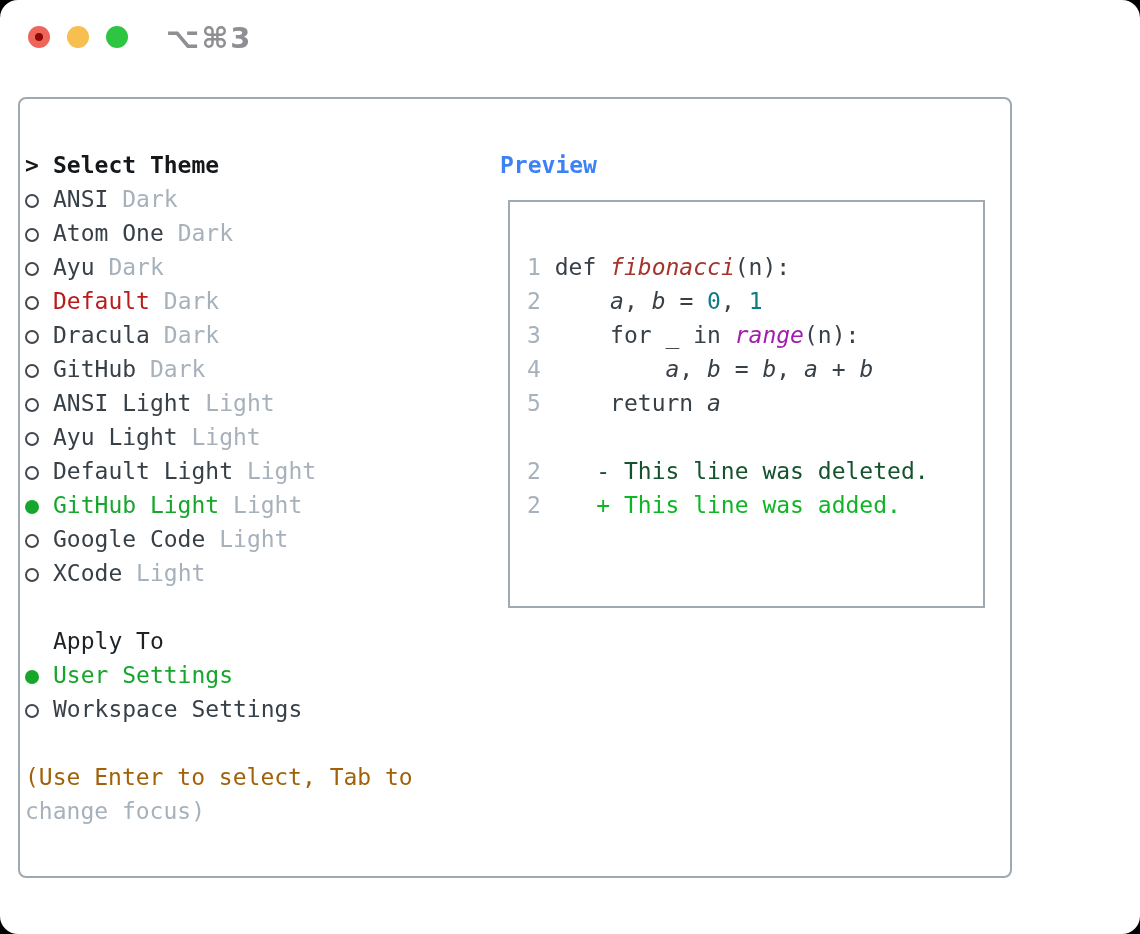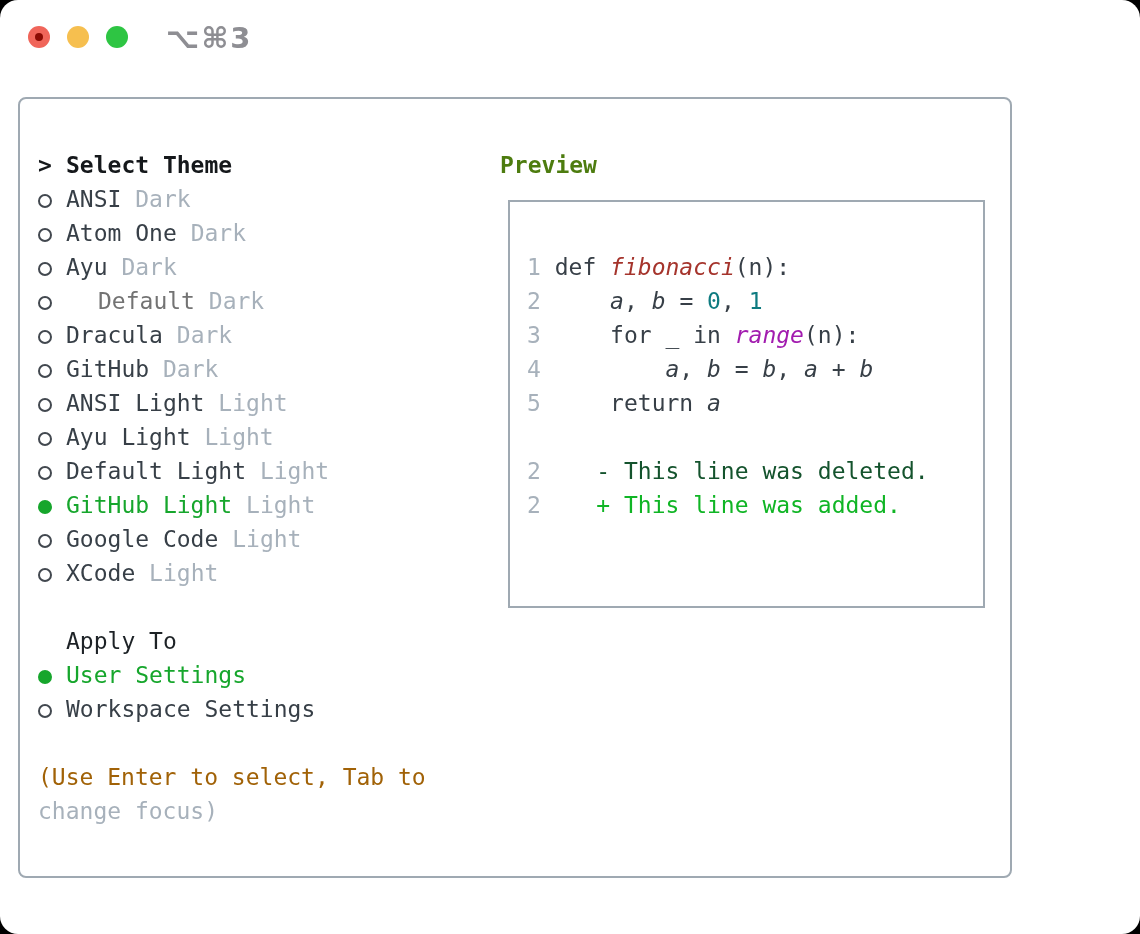--- a/index.html
+++ b/index.html
@@ -16,21 +16,21 @@
   .wtitle{
     position:absolute;left:166px;top:16px;height:44px;line-height:44px;
     font-family:"DejaVu Sans","Liberation Sans",sans-serif;
     font-size:29px;font-weight:bold;letter-spacing:2px;
   }
   
   .panel{
     position:absolute;left:18px;top:97px;width:994px;height:781px;
     box-sizing:border-box;border:2px solid #9fa9b2;border-radius:8px;background:#fff;
   }
-  .leftcol{position:absolute;left:18px;top:49px;}
+  .leftcol{position:absolute;left:5px;top:49px;}
   .rightcol{position:absolute;left:480px;top:49px;}
   .line{height:34px;line-height:34px;font-size:23px;white-space:pre;}
   .header{font-weight:bold;}
   .slot{display:inline-block;width:28px;}
   .radio{
     display:inline-block;width:14px;height:14px;border-radius:50%;
     box-sizing:border-box;border:2.5px solid #42484f;vertical-align:-1px;background:transparent;
   }
   .option{cursor:pointer;}
   
@@ -58,21 +58,21 @@
 
   <div class="panel" id="panel" style="border-color: rgb(159, 169, 178);">
 
     <div class="leftcol">
       <div class="line header" id="select-theme-header" style="color: rgb(21, 24, 27);"><span class="slot">&gt;</span><span>Select Theme</span></div>
 
       <div id="theme-list">
           <div class="line option"><span class="slot"><span class="radio" style="border-color: rgb(66, 72, 79);"></span></span><span style="color: rgb(55, 63, 71);">ANSI</span> <span style="color: rgb(167, 177, 187);">Dark</span></div>
           <div class="line option"><span class="slot"><span class="radio" style="border-color: rgb(66, 72, 79);"></span></span><span style="color: rgb(55, 63, 71);">Atom One</span> <span style="color: rgb(167, 177, 187);">Dark</span></div>
           <div class="line option"><span class="slot"><span class="radio" style="border-color: rgb(66, 72, 79);"></span></span><span style="color: rgb(55, 63, 71);">Ayu</span> <span style="color: rgb(167, 177, 187);">Dark</span></div>
-          <div class="line option"><span class="slot"><span class="radio" style="border-color: rgb(66, 72, 79);"></span></span><span style="color: #737373; margin-left: 32px;">Default</span> <span style="color: rgb(167, 177, 187);">Dark</span></div>
+          <div class="line option"><span class="slot"><span class="radio" style="border-color: rgb(66, 72, 79);"></span></span><span style="color: #b91c1c;">Default</span> <span style="color: rgb(167, 177, 187);">Dark</span></div>
           <div class="line option"><span class="slot"><span class="radio" style="border-color: rgb(66, 72, 79);"></span></span><span style="color: rgb(55, 63, 71);">Dracula</span> <span style="color: rgb(167, 177, 187);">Dark</span></div>
           <div class="line option"><span class="slot"><span class="radio" style="border-color: rgb(66, 72, 79);"></span></span><span style="color: rgb(55, 63, 71);">GitHub</span> <span style="color: rgb(167, 177, 187);">Dark</span></div>
           <div class="line option"><span class="slot"><span class="radio" style="border-color: rgb(66, 72, 79);"></span></span><span style="color: rgb(55, 63, 71);">ANSI Light</span> <span style="color: rgb(167, 177, 187);">Light</span></div>
           <div class="line option"><span class="slot"><span class="radio" style="border-color: rgb(66, 72, 79);"></span></span><span style="color: rgb(55, 63, 71);">Ayu Light</span> <span style="color: rgb(167, 177, 187);">Light</span></div>
           <div class="line option"><span class="slot"><span class="radio" style="border-color: rgb(66, 72, 79);"></span></span><span style="color: rgb(55, 63, 71);">Default Light</span> <span style="color: rgb(167, 177, 187);">Light</span></div>
           <div class="line option"><span class="slot"><span class="radio" style="border-color: rgb(22, 166, 44); background: rgb(22, 166, 44);"></span></span><span style="color: rgb(22, 166, 44);">GitHub Light</span> <span style="color: rgb(167, 177, 187);">Light</span></div>
           <div class="line option"><span class="slot"><span class="radio" style="border-color: rgb(66, 72, 79);"></span></span><span style="color: rgb(55, 63, 71);">Google Code</span> <span style="color: rgb(167, 177, 187);">Light</span></div>
           <div class="line option"><span class="slot"><span class="radio" style="border-color: rgb(66, 72, 79);"></span></span><span style="color: rgb(55, 63, 71);">XCode</span> <span style="color: rgb(167, 177, 187);">Light</span></div>
         </div>
 
@@ -87,21 +87,21 @@
 
       <div class="line"> </div>
 
       <div id="hint">
           <div class="line" style="color: #a16207;">(Use Enter to select, Tab to</div>
           <div class="line" style="color: rgb(167, 177, 187);">change focus)</div>
         </div>
     </div>
 
     <div class="rightcol">
-      <div class="line header" id="preview-header" style="color: #4d7c0f;">Preview</div>
+      <div class="line header" id="preview-header" style="color: #3b82f6;">Preview</div>
       <div class="pbox" id="pbox" style="border-color: rgb(159, 169, 178);">
         <div id="code">
             <div class="cline"><span style="color: rgb(167, 177, 187);">1</span><span style="color: rgb(55, 63, 71);"> def </span><span style="color: rgb(165, 52, 44); font-style: italic;">fibonacci</span><span style="color: rgb(55, 63, 71);">(n):</span></div>
             <div class="cline"><span style="color: rgb(167, 177, 187);">2</span><span style="color: rgb(55, 63, 71);">     </span><span style="color: rgb(55, 63, 71); font-style: italic;">a</span><span style="color: rgb(55, 63, 71);">, </span><span style="color: rgb(55, 63, 71); font-style: italic;">b</span><span style="color: rgb(55, 63, 71);"> = </span><span style="color: rgb(14, 123, 128);">0</span><span style="color: rgb(55, 63, 71);">, </span><span style="color: rgb(14, 123, 128);">1</span></div>
             <div class="cline"><span style="color: rgb(167, 177, 187);">3</span><span style="color: rgb(55, 63, 71);">     for _ in </span><span style="color: #a21caf; font-style: italic;">range</span><span style="color: rgb(55, 63, 71);">(n):</span></div>
             <div class="cline"><span style="color: rgb(167, 177, 187);">4</span><span style="color: rgb(55, 63, 71);">         </span><span style="color: rgb(55, 63, 71); font-style: italic;">a</span><span style="color: rgb(55, 63, 71);">, </span><span style="color: rgb(55, 63, 71); font-style: italic;">b</span><span style="color: rgb(55, 63, 71);"> = </span><span style="color: rgb(55, 63, 71); font-style: italic;">b</span><span style="color: rgb(55, 63, 71);">, </span><span style="color: rgb(55, 63, 71); font-style: italic;">a</span><span style="color: rgb(55, 63, 71);"> + </span><span style="color: rgb(55, 63, 71); font-style: italic;">b</span></div>
             <div class="cline"><span style="color: rgb(167, 177, 187);">5</span><span style="color: rgb(55, 63, 71);">     return </span><span style="color: rgb(55, 63, 71); font-style: italic;">a</span></div>
             <div class="cline">&nbsp;</div>
             <div class="cline"><span style="color: rgb(167, 177, 187);">2</span><span style="color: rgb(55, 63, 71);">    </span><span style="color: #14532d;">- This line was deleted.</span></div>
             <div class="cline"><span style="color: rgb(167, 177, 187);">2</span><span style="color: rgb(55, 63, 71);">    </span><span style="color: rgb(16, 181, 37);">+ This line was added.</span></div>

